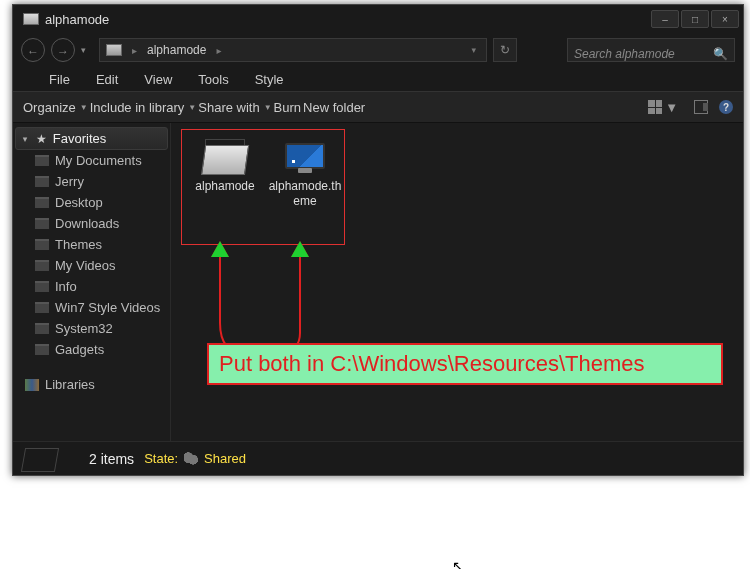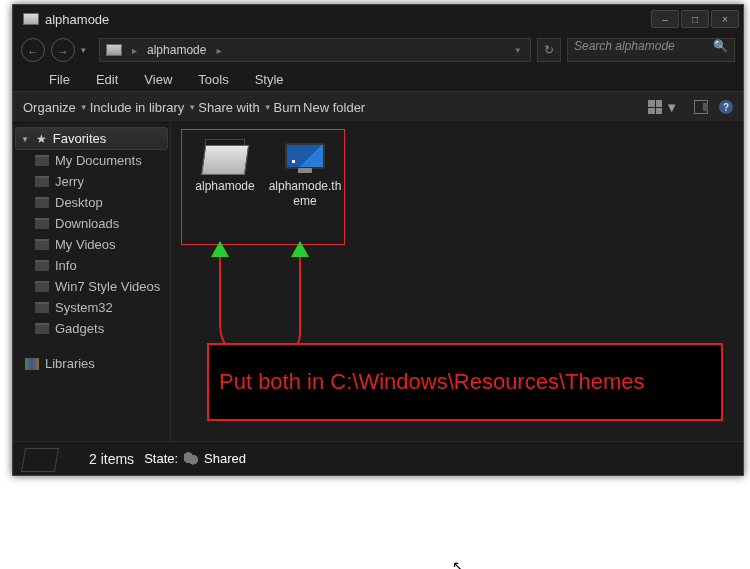--- a/index.html
+++ b/index.html
@@ -96,25 +96,26 @@
     border: 1px solid #3a3a3a;
     background: #242424;
     color: #888;
     display: flex; align-items: center; justify-content: center;
   }
   .search-field {
     width: 168px; height: 24px;
     background: #242424;
     border: 1px solid #3a3a3a;
     display: flex;
-    align-items: flex-start;
+    align-items: flex-end;
     padding: 0 6px;
     color: #888;
     font-style: italic;
     gap: 0;
+    margin-left: 44px;
   }
   .search-icon { font-style: normal; color: #666; }
   
   .menubar {
     height: 24px;
     display: flex;
     align-items: center;
     padding: 0 24px;
     gap: 2px;
     font-size: 13px;
@@ -299,23 +300,23 @@
     left:-9px; top:0;
     width:0; height:0;
     border-left: 9px solid transparent;
     border-right: 9px solid transparent;
     border-bottom: 16px solid transparent;
   }
   .ann-box {
     position: absolute;
     left: 36px; top: 220px;
     width: 516px;
-    padding: 24px 10px;
+    padding: 6px 10px;
     border: 2px solid #e02020;
-    background: #000000;
+    background: #86efac;
     color: #e02020;
     font-size: 22px;
     font-family: Arial, sans-serif;
   }
   
   .statusbar {
     height: 34px;
     border-top: 1px solid #2a2a2a;
     background: #1a1a1a;
     display: flex;
@@ -329,21 +330,21 @@
     position: relative;
   }
   .status-thumb .front {
     position: absolute; left: 2px; top: 4px;
     width: 34px; height: 24px;
     background: #1a1a1a;
     border: 1px solid #444;
     transform: skewX(-10deg);
   }
   .status-count { color: #eee; font-size: 14px; margin-left: 16px; }
-  .status-prop { color: #ffffff; display: flex; align-items:flex-end; gap:6px; }
+  .status-prop { color: #fde047; display: flex; align-items:flex-end; gap:6px; }
   .status-prop .people {
     width:14px; height:14px;
     background: radial-gradient(circle at 30% 40%, #777 40%, transparent 42%),
                 radial-gradient(circle at 65% 55%, #777 40%, transparent 42%);
     border-radius: 2px;
   }
   
   .cursor {
     position:absolute;
     left: 452px; top: 558px;
@@ -450,20 +451,24 @@
         <div class="nav-item">
             <div class="folder-icon"></div>
             <span>Desktop</span>
           </div>
         <div class="nav-item">
             <div class="folder-icon"></div>
             <span>Downloads</span>
           </div>
         <div class="nav-item">
             <div class="folder-icon"></div>
+            <span>Themes</span>
+          </div>
+        <div class="nav-item">
+            <div class="folder-icon"></div>
             <span>My Videos</span>
           </div>
         <div class="nav-item">
             <div class="folder-icon"></div>
             <span>Info</span>
           </div>
         <div class="nav-item">
             <div class="folder-icon"></div>
             <span>Win7 Style Videos</span>
           </div>

